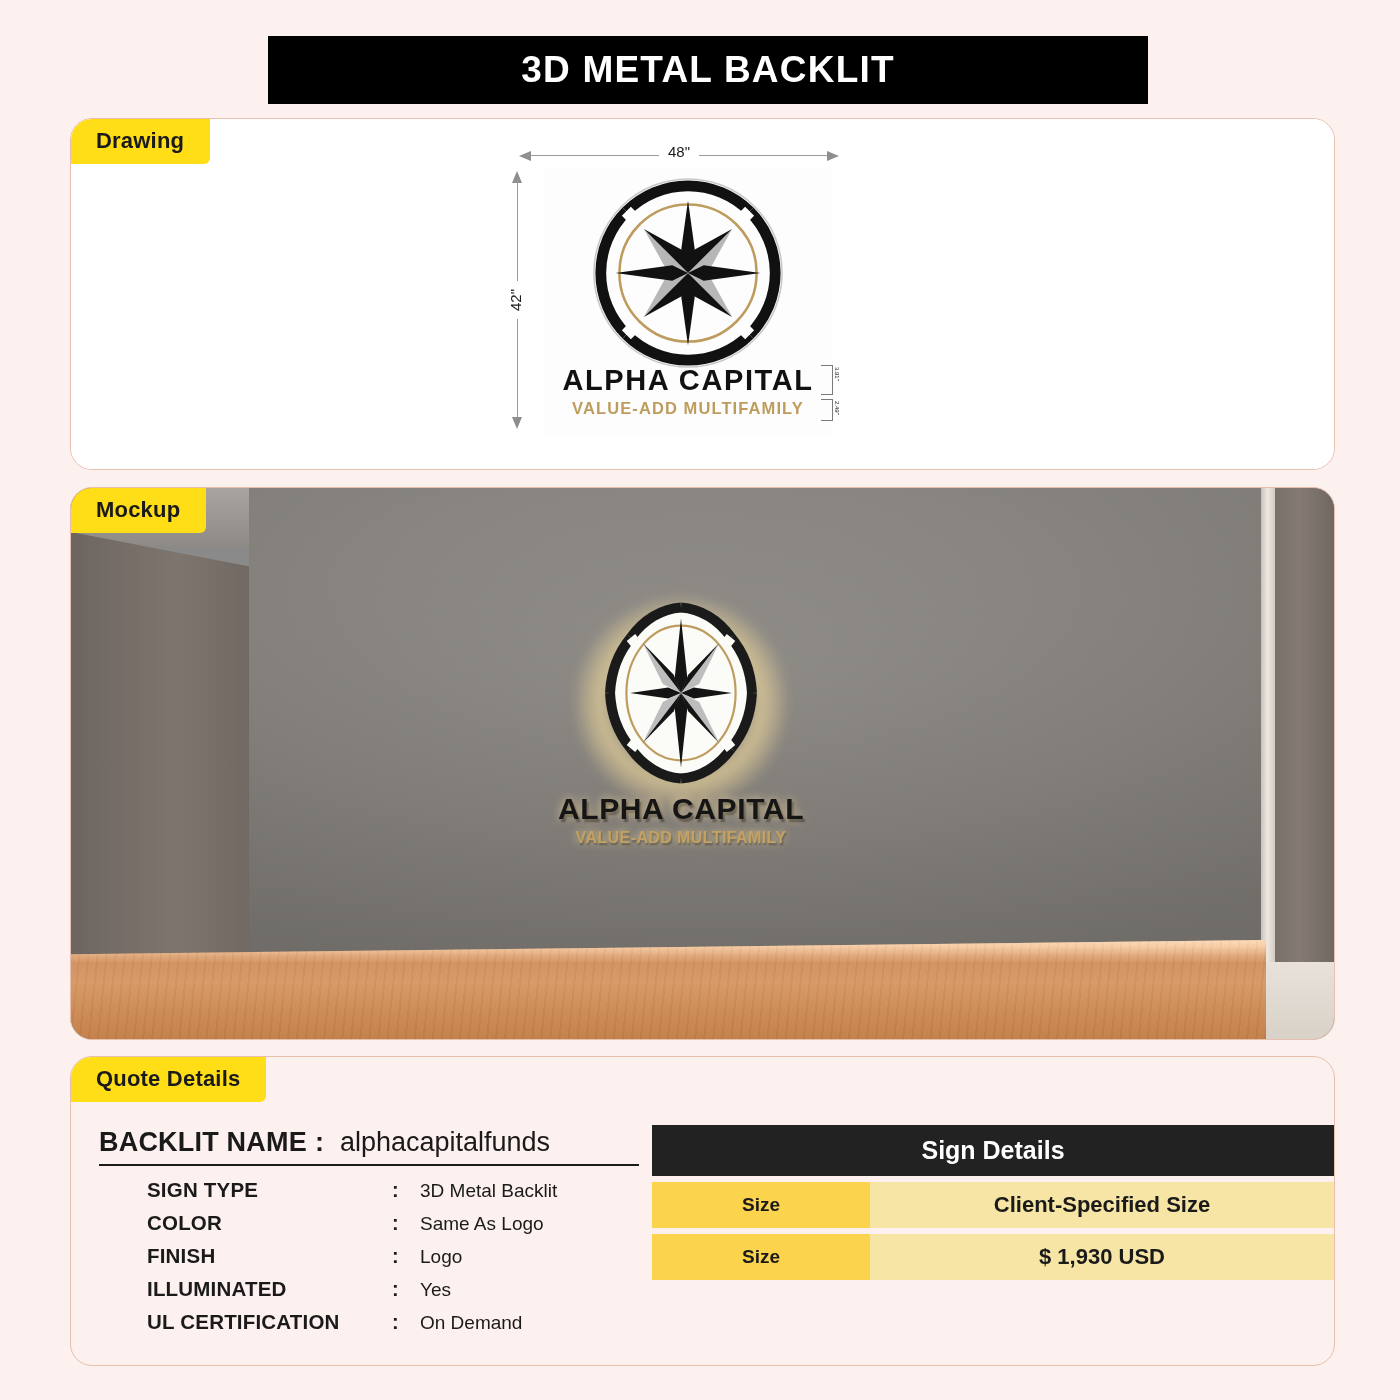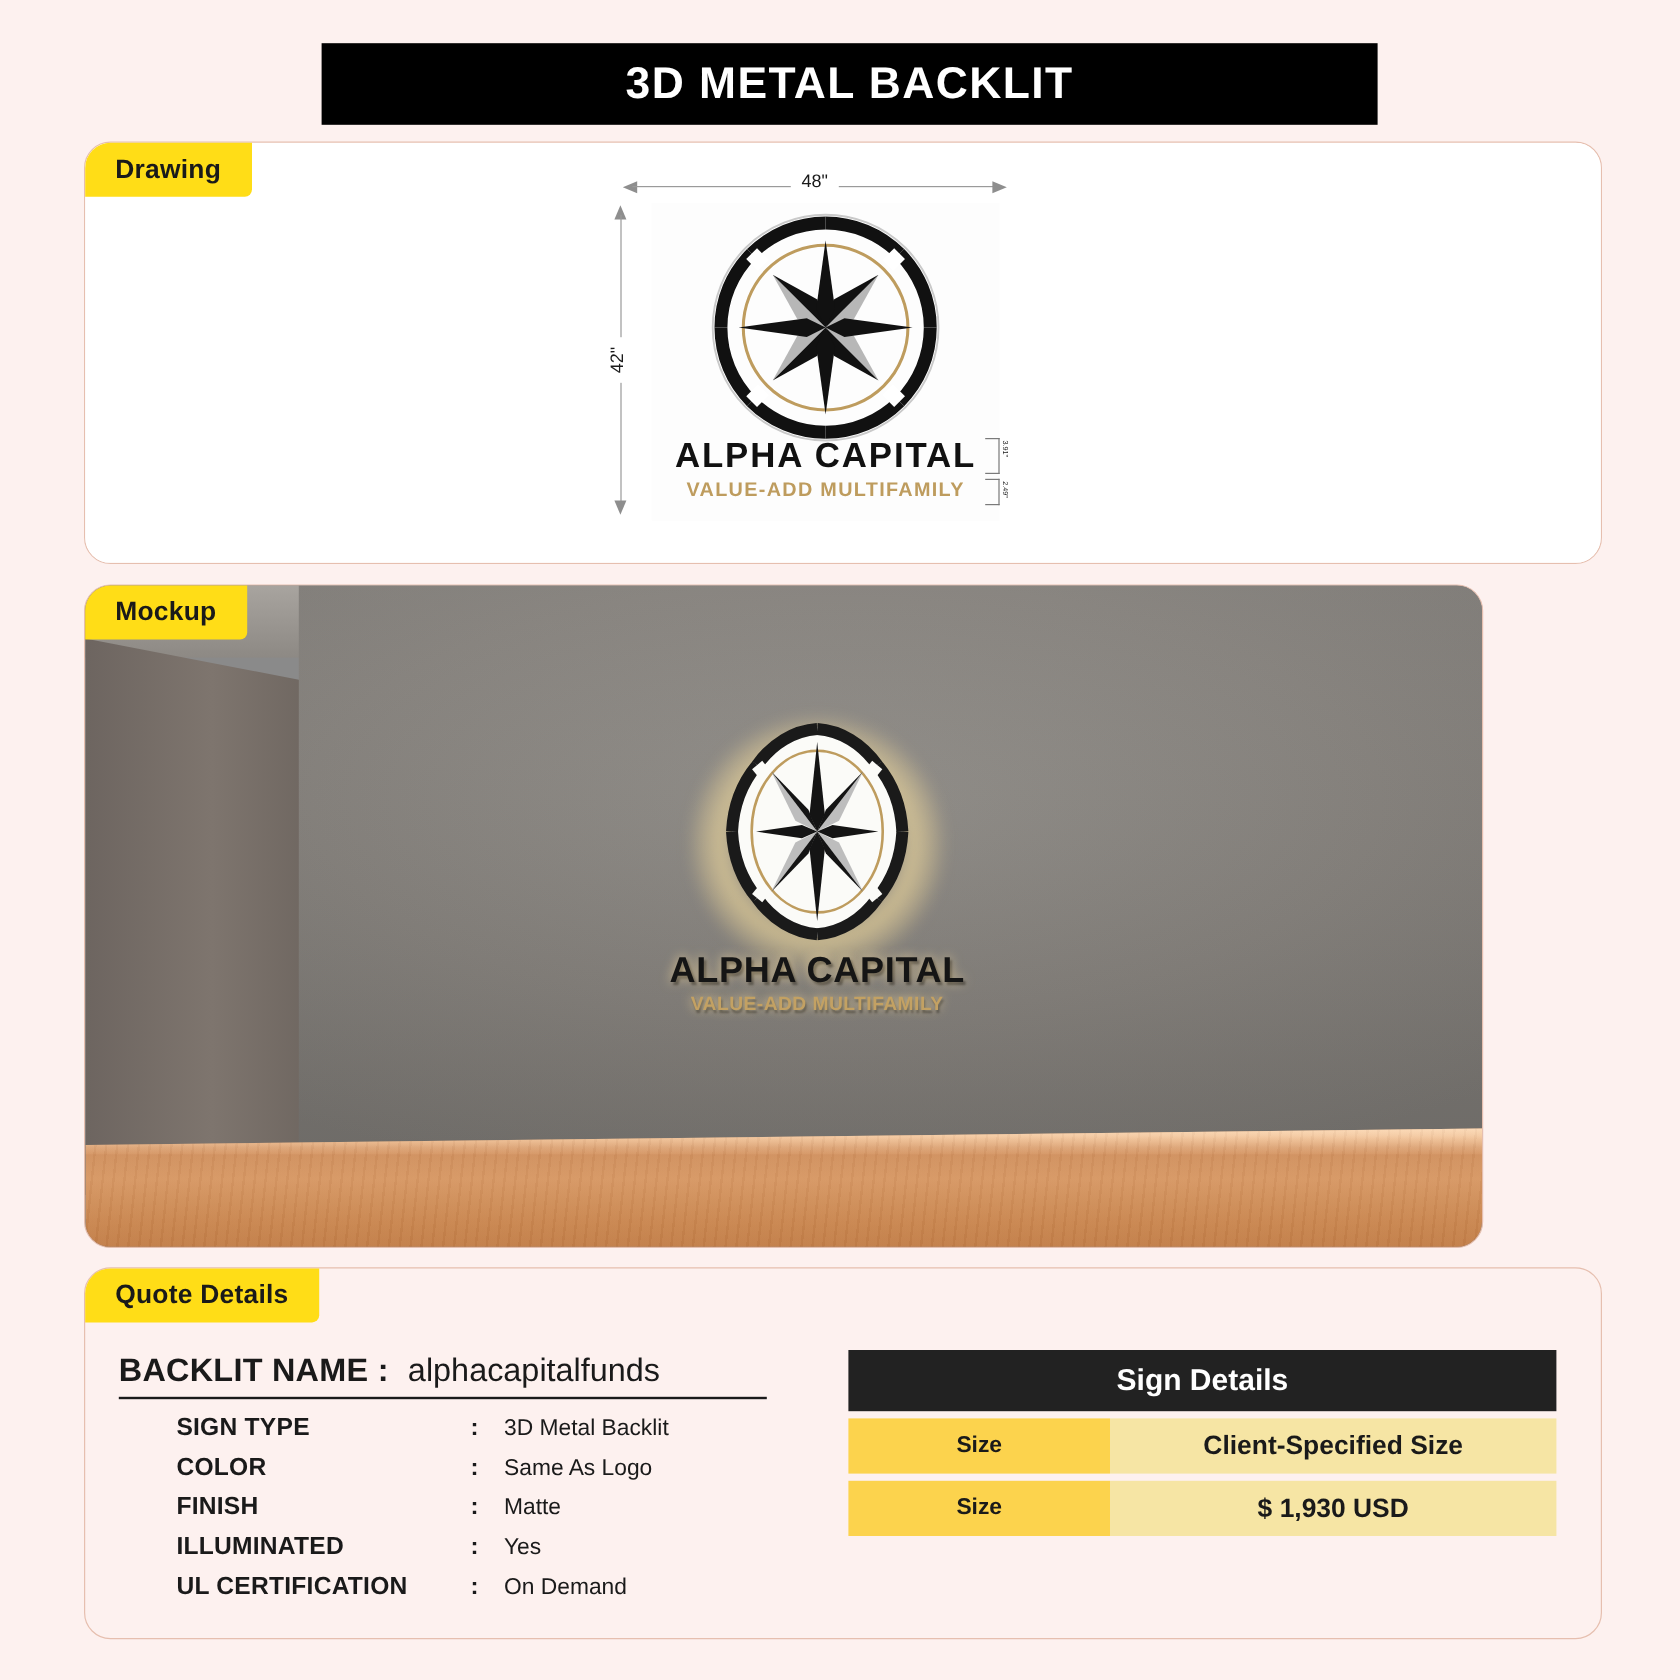--- a/index.html
+++ b/index.html
@@ -200,21 +200,21 @@
   .micro-bracket {
     position: absolute;
     border: 1px solid #7A7A7A;
     border-left: none;
   }
 
   
   #mockup-card {
     left: 70px;
     top: 487px;
-    width: 1166px;
+    width: 1265px;
     height: 553px;
     background: #8A8A8A;
     text-decoration: underline;
   }
   .scene { position: absolute; inset: 0; }
 
   .scene-ceiling {
     position: absolute;
     left: 0; top: 0;
     width: 260px; height: 60px;
@@ -361,21 +361,21 @@
     font-size: 20.5px;
     font-weight: bold;
     color: #1A1A1A;
     letter-spacing: 0.2px;
     margin-left: 48px;
   }
   .spec-colon { width: 28px; font-size: 20px; font-weight: bold; color:#1A1A1A; }
   .spec-value { font-size: 19px; color: #1A1A1A; }
 
   .quote-right { padding-top: 6px; }
-  .sd-table { width: 590px; border-collapse: separate; border-spacing: 0 6px; }
+  .sd-table { width: 682px; border-collapse: separate; border-spacing: 0 6px; }
   .sd-head {
     background: #222222;
     color: #FFFFFF;
     font-size: 25px;
     font-weight: bold;
     text-align: center;
     padding: 11px 0;
   }
   .sd-key {
     background: #FCD34D;
@@ -565,21 +565,21 @@
           <span class="spec-value">3D Metal Backlit</span>
         </div>
         <div class="spec-row">
           <span class="spec-label">COLOR</span>
           <span class="spec-colon">:</span>
           <span class="spec-value">Same As Logo</span>
         </div>
         <div class="spec-row">
           <span class="spec-label">FINISH</span>
           <span class="spec-colon">:</span>
-          <span class="spec-value">Matte</span>
+          <span class="spec-value">Logo</span>
         </div>
         <div class="spec-row">
           <span class="spec-label">ILLUMINATED</span>
           <span class="spec-colon">:</span>
           <span class="spec-value">Yes</span>
         </div>
         <div class="spec-row">
           <span class="spec-label">UL CERTIFICATION</span>
           <span class="spec-colon">:</span>
           <span class="spec-value">On Demand</span>

